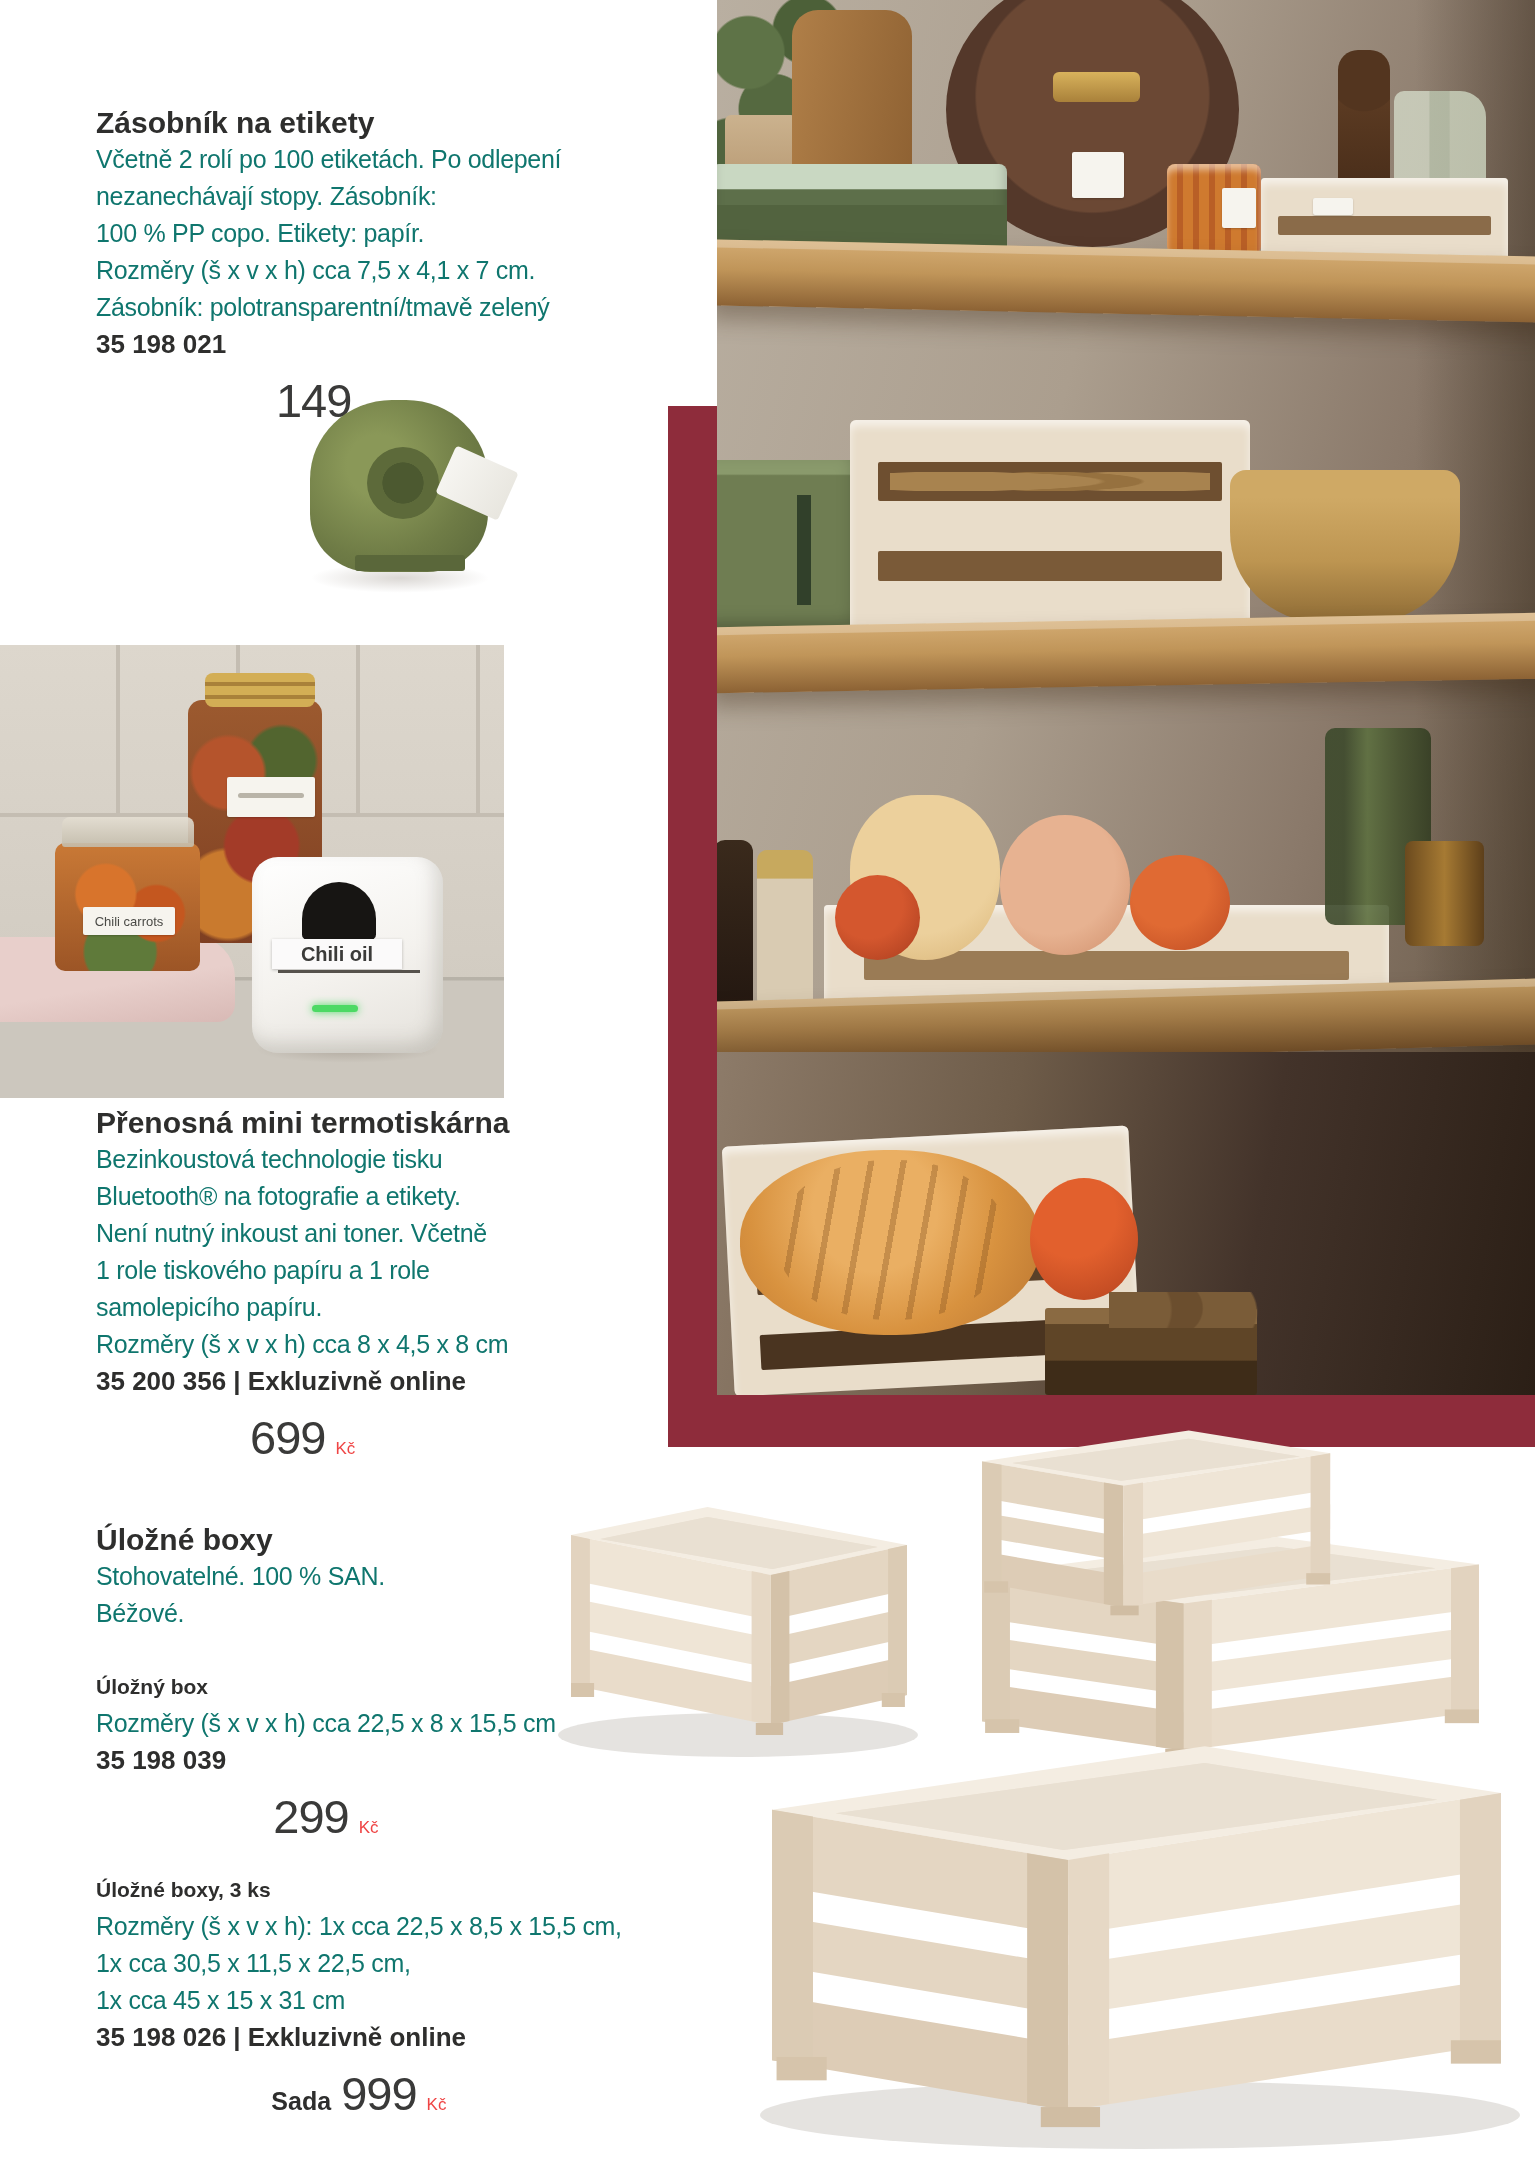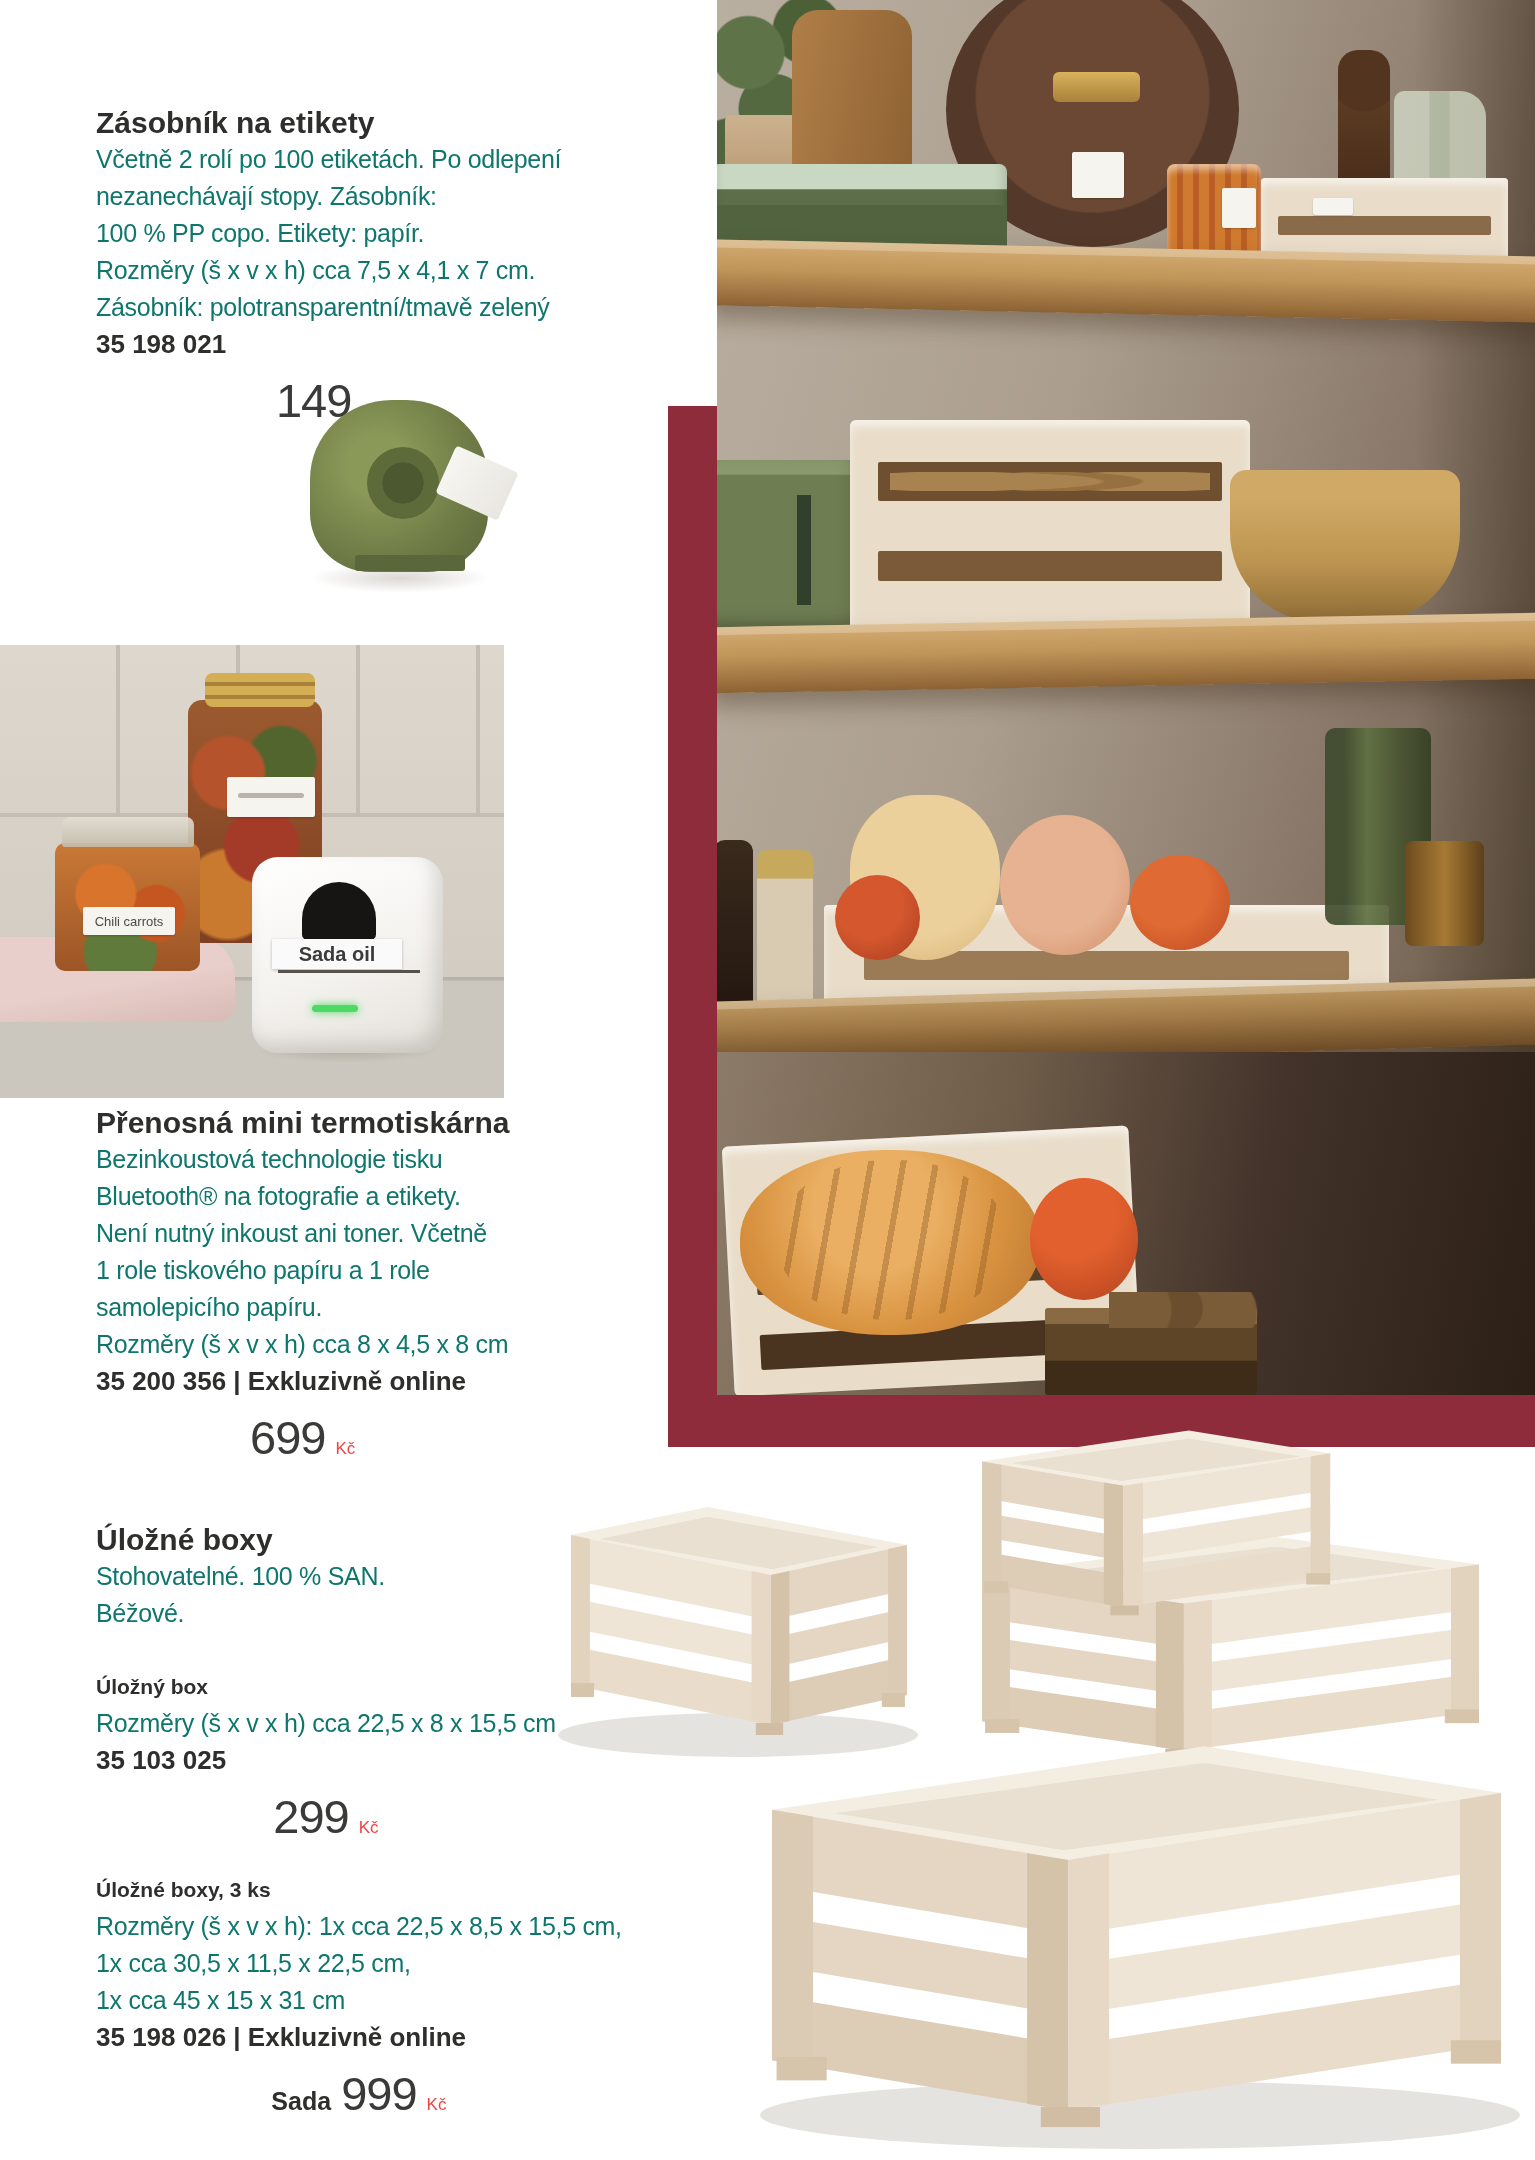--- a/index.html
+++ b/index.html
@@ -181,21 +181,21 @@
        background:linear-gradient(180deg,#e4ded2,#c3bcab);border-radius:8px 8px 3px 3px;opacity:.9;"></div>
   <div class="jar-label" style="left:83px;top:262px;width:92px;height:28px;display:flex;align-items:center;justify-content:center;">
     <span class="photo-label-txt" style="font-size:13px;">Chili carrots</span>
   </div>
 
   <div class="shadow-ell" style="left:255px;top:392px;width:185px;height:26px;"></div>
   <div class="abs" style="left:252px;top:212px;width:191px;height:196px;border-radius:26px;
        background:linear-gradient(160deg,#ffffff 0%,#f4f2ee 55%,#e4e1db 100%);box-shadow:inset -8px -10px 18px rgba(120,115,105,.25);"></div>
   <div class="abs" style="left:302px;top:237px;width:74px;height:58px;background:#171513;border-radius:40px 40px 6px 6px;"></div>
   <div class="abs" style="left:272px;top:294px;width:130px;height:30px;background:#fbfafa;box-shadow:0 1px 3px rgba(0,0,0,.25);display:flex;align-items:center;justify-content:center;">
-    <span class="photo-label-txt" style="font-size:20px;font-weight:bold;color:#3b3b39;">Sada oil</span>
+    <span class="photo-label-txt" style="font-size:20px;font-weight:bold;color:#3b3b39;">Chili oil</span>
   </div>
   <div class="abs" style="left:278px;top:325px;width:142px;height:3px;background:#56524c;"></div>
   <div class="abs" style="left:312px;top:360px;width:46px;height:7px;background:#4cd964;border-radius:4px;box-shadow:0 0 8px #4cd964;"></div>
 </div>
 
 <div class="tblock" style="top:1104px;">
   <div class="h1">Přenosná mini termotiskárna</div>
   <div class="ln">Bezinkoustová technologie tisku</div>
   <div class="ln">Bluetooth® na fotografie a etikety.</div>
   <div class="ln">Není nutný inkoust ani toner. Včetně</div>
@@ -211,21 +211,21 @@
 
 <div class="tblock" style="top:1521px;">
   <div class="h1">Úložné boxy</div>
   <div class="ln">Stohovatelné. 100 % SAN.</div>
   <div class="ln">Béžové.</div>
 </div>
 
 <div class="tblock" style="top:1668px;">
   <div class="h2">Úložný box</div>
   <div class="ln">Rozměry (š x v x h) cca 22,5 x 8 x 15,5 cm</div>
-  <div class="code">35 103 025</div>
+  <div class="code">35 198 039</div>
   <div class="price-row">
     <span class="price-big">299</span>
     <span class="price-cur">Kč</span>
   </div>
 </div>
 
 <div class="tblock" style="top:1871px;">
   <div class="h2">Úložné boxy, 3 ks</div>
   <div class="ln">Rozměry (š x v x h): 1x cca 22,5 x 8,5 x 15,5 cm,</div>
   <div class="ln">1x cca 30,5 x 11,5 x 22,5 cm,</div>

